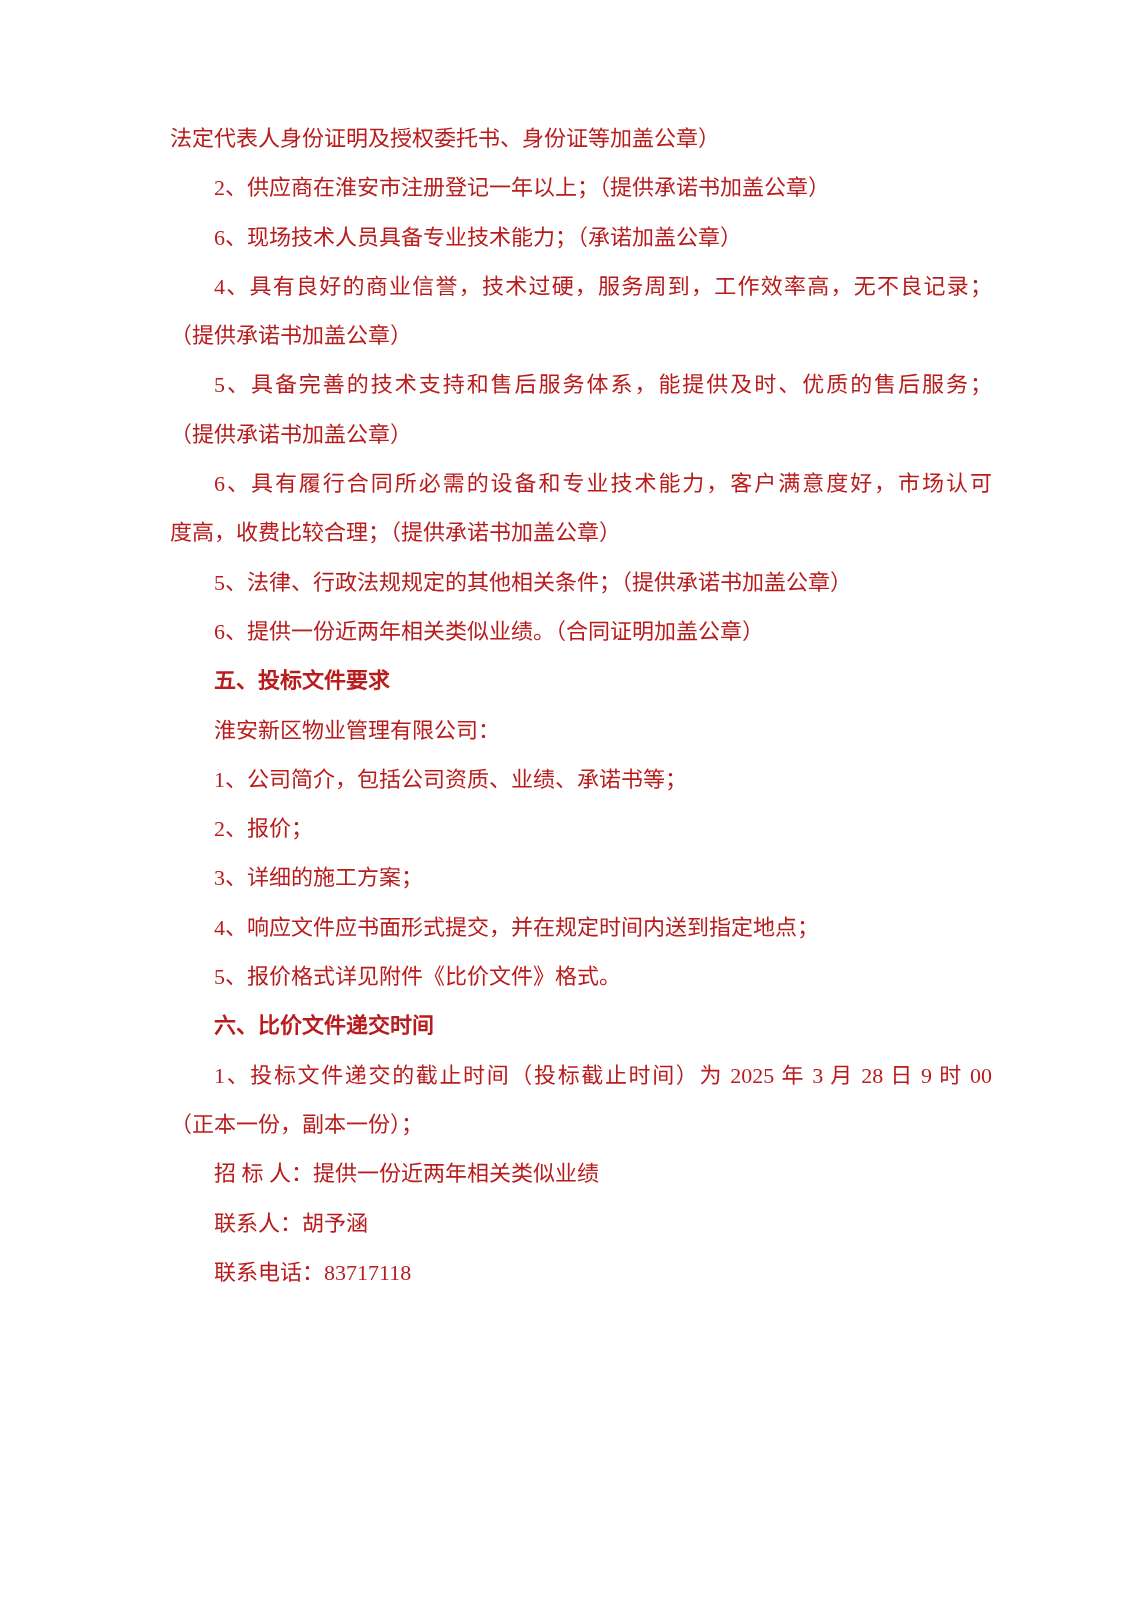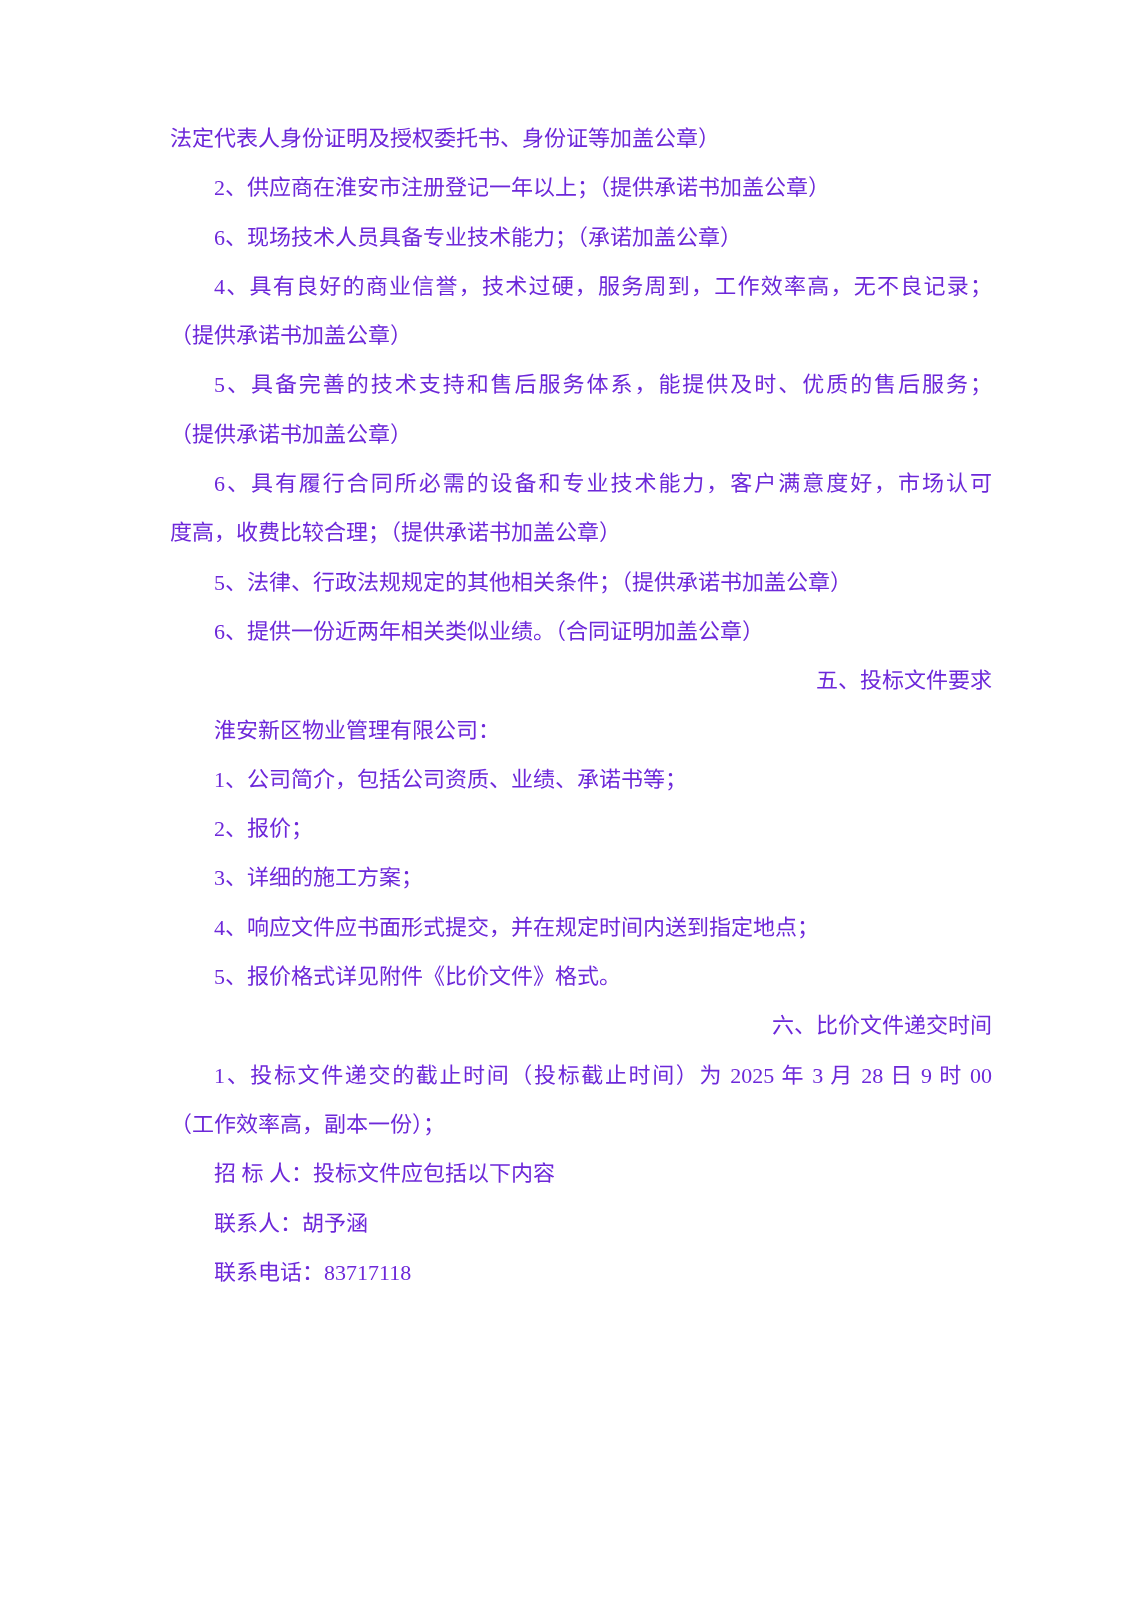--- a/index.html
+++ b/index.html
@@ -10,37 +10,36 @@
   .page {
     position: relative;
     width: 1131px;
     height: 1584px;
     box-sizing: border-box;
     background: #ffffff;
     padding: 114px 139px 0 170px;
     font-family: "Liberation Serif", "DejaVu Serif", serif;
     font-size: 22px;
     line-height: 49.3px;
-    color: #6d28d9;
+    color: #b91c1c;
     overflow: hidden;
   }
   .line {
     width: 822px;
     text-align: left;
   }
   .indent {
     text-indent: 2em;
   }
   .fill {
     text-align: justify;
     text-align-last: justify;
   }
   .heading {
-    font-weight: 400;
-    text-align: right;
+    font-weight: 700;
   }
 </style>
 </head>
 <body>
 
 <div class="page">
   <div class="line">法定代表人身份证明及授权委托书、身份证等加盖公章）</div>
   <div class="line indent">2、供应商在淮安市注册登记一年以上；（提供承诺书加盖公章）</div>
   <div class="line indent">6、现场技术人员具备专业技术能力；（承诺加盖公章）</div>
   <div class="line indent fill">4、具有良好的商业信誉，技术过硬，服务周到，工作效率高，无不良记录；</div>
@@ -53,17 +52,17 @@
   <div class="line indent">6、提供一份近两年相关类似业绩。（合同证明加盖公章）</div>
   <div class="line indent heading">五、投标文件要求</div>
   <div class="line indent">淮安新区物业管理有限公司：</div>
   <div class="line indent">1、公司简介，包括公司资质、业绩、承诺书等；</div>
   <div class="line indent">2、报价；</div>
   <div class="line indent">3、详细的施工方案；</div>
   <div class="line indent">4、响应文件应书面形式提交，并在规定时间内送到指定地点；</div>
   <div class="line indent">5、报价格式详见附件《比价文件》格式。</div>
   <div class="line indent heading">六、比价文件递交时间</div>
   <div class="line indent fill">1、投标文件递交的截止时间（投标截止时间）为 2025 年 3 月 28 日 9 时 00</div>
-  <div class="line">（工作效率高，副本一份）；</div>
-  <div class="line indent">招 标 人：投标文件应包括以下内容</div>
+  <div class="line">（正本一份，副本一份）；</div>
+  <div class="line indent">招 标 人：提供一份近两年相关类似业绩</div>
   <div class="line indent">联系人：胡予涵</div>
   <div class="line indent">联系电话：83717118</div>
 </div>
 
 </body></html>

